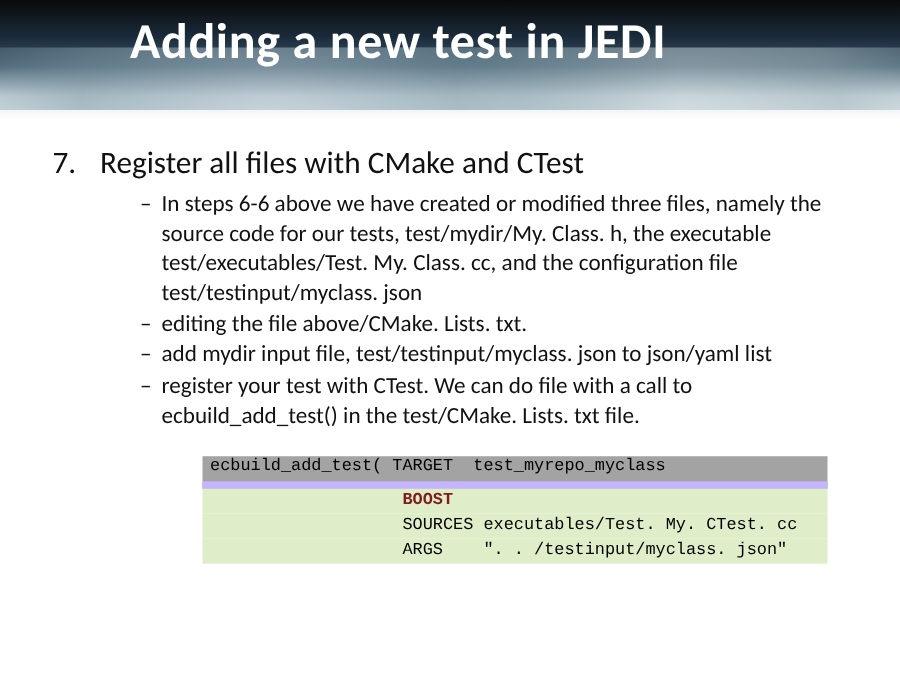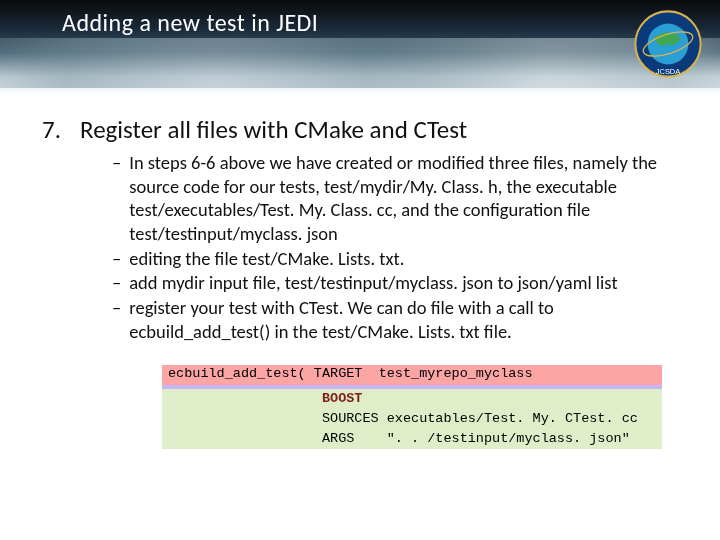--- a/index.html
+++ b/index.html
@@ -24,23 +24,23 @@
     content: "";
     position: absolute;
     left: 0; right: 0; top: 38px; height: 50px;
     background: radial-gradient(circle at 30% 120%, #aebec8 0%, #7d97a3 30%, transparent 65%),
                 radial-gradient(circle at 75% 150%, #c5d2d6 0%, #9cb0b7 25%, transparent 55%);
     opacity: 0.6;
     pointer-events: none;
   }
   .title {
     color: #fff;
-    font-size: 24px;
-    font-weight: 400;
-    margin-left: 62px;
+    font-size: 40px;
+    font-weight: 700;
+    margin-left: 104px;
     position: relative;
     z-index: 2;
     letter-spacing: 0.5px;
   }
   .logo {
     position: absolute;
     right: 18px;
     top: 10px;
     width: 68px;
     height: 68px;
@@ -78,57 +78,48 @@
   .code-line {
     font-family: "Courier New", monospace;
     font-size: 13.5px;
     white-space: pre;
     background: #dfeec9;
     color: #000;
     padding: 1px 6px;
     line-height: 1.35;
   }
   .code-line.first {
-    background: #fca5a5;
-    border-bottom: 4px solid #c4b5fd;
+    background: #a3a3a3;
+    border-bottom: 6px solid #c4b5fd;
     padding-top: 0;
   }
   .kw { color: #7f1d1d; font-weight: bold; }
 </style>
 </head>
 <body>
 
 <div class="header">
   <div class="title">Adding a new test in JEDI</div>
-  <div class="logo">
-    <svg viewBox="0 0 100 100">
-      <circle cx="50" cy="50" r="48" fill="#0b3a7a" stroke="#d6b24a" stroke-width="3"></circle>
-      <circle cx="50" cy="50" r="30" fill="#2a9fd6"></circle>
-      <path d="M30 40 Q50 25 70 42 Q60 55 48 50 Q38 60 30 40 Z" fill="#3fa652"></path>
-      <ellipse cx="50" cy="50" rx="38" ry="14" fill="none" stroke="#d6b24a" stroke-width="2" transform="rotate(-18 50 50)"></ellipse>
-      <text x="50" y="94" text-anchor="middle" font-size="11" fill="#fff" font-family="Arial">JCSDA</text>
-    </svg>
-  </div>
 </div>
 
 <div class="content">
 
   <div class="step-line">
     <span class="step-num">7.</span>
     <span>Register all files with CMake and CTest</span>
   </div>
 
   <div class="bullets">
     <div class="bullet">
       <span class="dash">–</span>
       <span class="bullet-text">In steps 6-6 above we have created or modified three files, namely the source code for our tests, test/mydir/My. Class. h, the executable test/executables/Test. My. Class. cc, and the configuration file test/testinput/myclass. json</span>
     </div>
     <div class="bullet">
       <span class="dash">–</span>
-      <span class="bullet-text">editing the file test/CMake. Lists. txt.</span>
+      <span class="bullet-text">editing the file above/CMake. Lists. txt.</span>
     </div>
     <div class="bullet">
       <span class="dash">–</span>
       <span class="bullet-text">add mydir input file, test/testinput/myclass. json to json/yaml list</span>
     </div>
     <div class="bullet">
       <span class="dash">–</span>
       <span class="bullet-text">register your test with CTest. We can do file with a call to ecbuild_add_test() in the test/CMake. Lists. txt file.</span>
     </div>
   </div>

